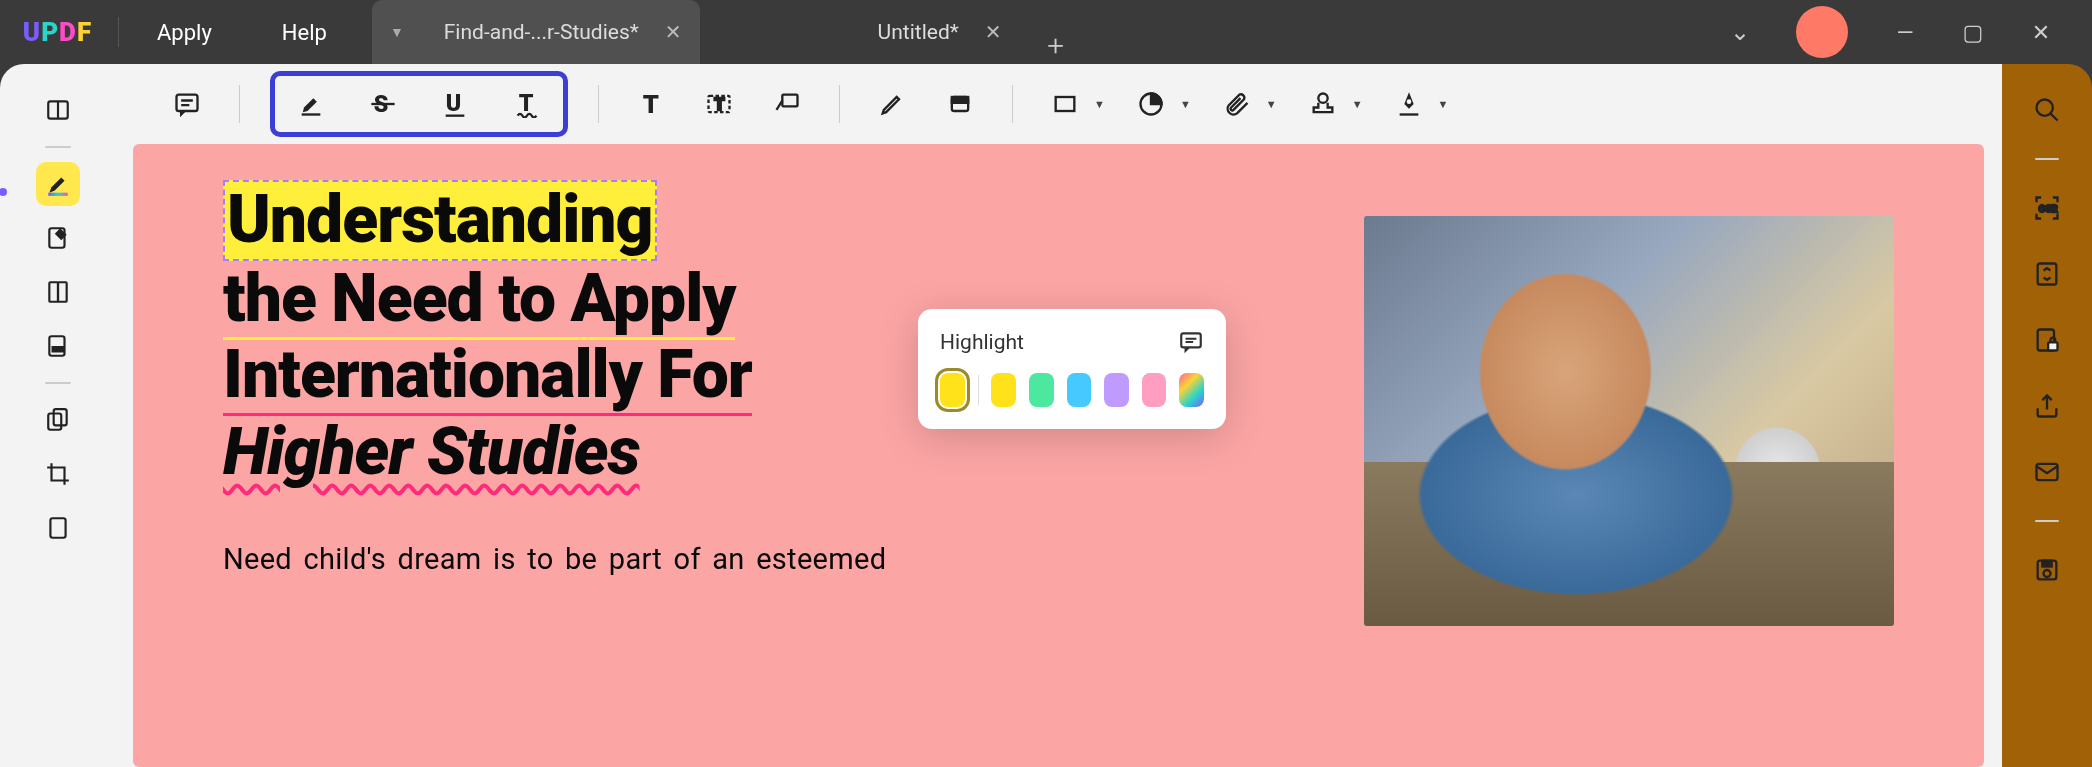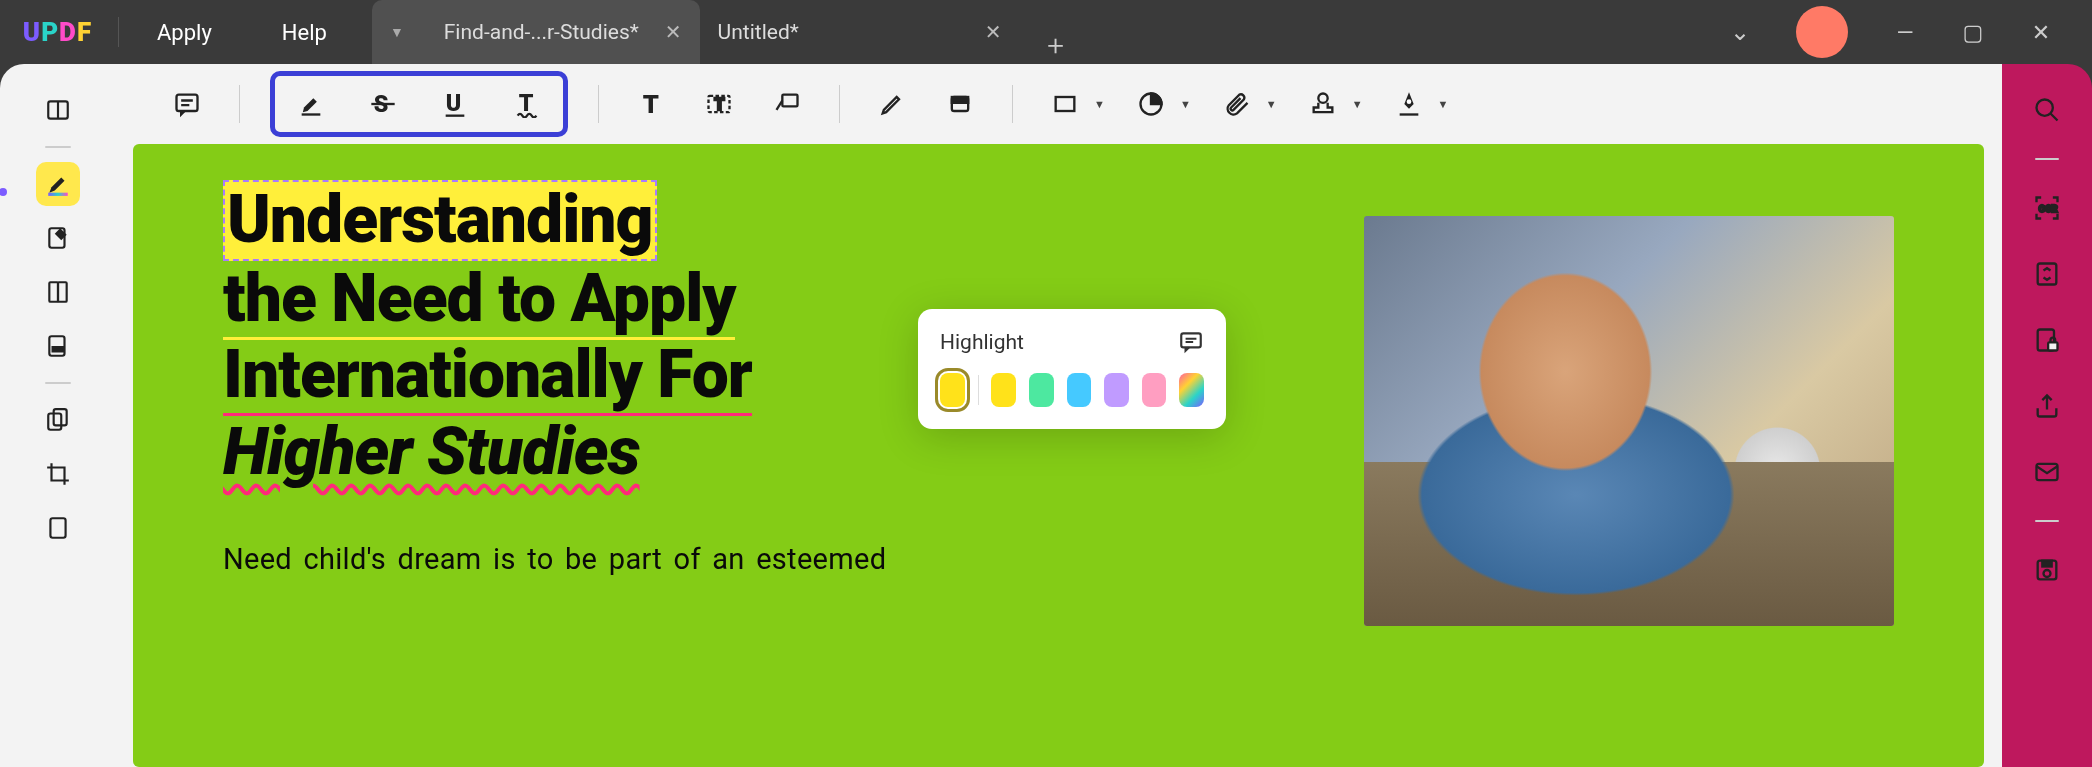--- a/index.html
+++ b/index.html
@@ -7,21 +7,21 @@
 
 .titlebar { height:64px; background:#3a3a3a; display:flex; align-items:center; }
 .logo { width:115px; display:flex; align-items:center; justify-content:center; font-weight:900; font-size:26px; letter-spacing:1px; }
 .logo span:nth-child(1){color:#7c5cff;} .logo span:nth-child(2){color:#2ad4c9;} .logo span:nth-child(3){color:#ff4bc8;} .logo span:nth-child(4){color:#ffd233;}
 .vdiv { width:1px; height:30px; background:#555; margin:0 3px; }
 .menu-item { color:#fff; font-size:22px; padding:0 35px; cursor:pointer; }
 .tabs { display:flex; height:64px; align-items:flex-end; margin-left:10px; }
 .tab { height:64px; display:flex; align-items:center; padding:0 18px; position:relative; min-width:320px; }
 .tab.active { background:#505050; border-radius:10px 10px 0 0; }
 .tab-caret { color:#aaa; font-size:14px; margin-right:40px; }
-.tab-title { color:#ddd; font-size:21px; flex:1; text-align:left; white-space:nowrap; overflow:hidden; }
+.tab-title { color:#ddd; font-size:21px; flex:1; text-align:right; white-space:nowrap; overflow:hidden; }
 .tab-close { color:#bbb; font-size:20px; margin-left:26px; cursor:pointer; }
 .tab-add { color:#ccc; font-size:28px; padding:0 22px; cursor:pointer; }
 .winctrl { margin-left:auto; display:flex; align-items:center; gap:46px; padding-right:40px; }
 .winctrl .chev { color:#ccc; font-size:24px; }
 .acct { width:52px; height:52px; border-radius:50%; background:#ff7a66; }
 .winbtn { color:#ccc; font-size:22px; cursor:pointer; width:22px; text-align:center; }
 
 .workspace { position:absolute; top:64px; left:0; right:0; bottom:0; display:flex; }
 .left-rail { width:115px; background:#f3f3f3; border-radius:24px 0 0 0; padding-top:24px; display:flex; flex-direction:column; align-items:center; gap:10px; position:relative; }
 .left-rail::before { content:""; position:absolute; left:-1px; top:124px; width:8px; height:8px; background:#7c5cff; border-radius:50%; }
@@ -31,21 +31,21 @@
 .rail-ico { width:26px; height:26px; }
 
 .center { flex:1; background:#f3f3f3; display:flex; flex-direction:column; }
 .toolbar { height:80px; background:#f3f3f3; display:flex; align-items:center; padding:0 50px; gap:24px; }
 .tb-sep { width:1px; height:38px; background:#ccc; margin:0 6px; }
 .tb-btn { width:44px; height:44px; display:flex; align-items:center; justify-content:center; cursor:pointer; border-radius:6px; }
 .tb-group-hl { border:5px solid #3b3fd6; border-radius:10px; padding:6px 14px; display:flex; gap:28px; align-items:center; }
 .tb-caret { font-size:11px; color:#444; margin-left:-17px; }
 .ico { width:28px; height:28px; }
 
-.page-area { flex:1; background:#84cc16; margin:0 18px; border-radius:6px; padding:36px 90px 0 90px; position:relative; overflow:hidden; }
+.page-area { flex:1; background:#fca5a5; margin:0 18px; border-radius:6px; padding:36px 90px 0 90px; position:relative; overflow:hidden; }
 .doc-row { display:flex; gap:60px; }
 .doc-text { flex:1; }
 h1 { font-size:66px; font-weight:900; line-height:1.16; letter-spacing:-1px; color:#0a0a0a; }
 .hl-word { background:#ffef3a; border:2px dashed #a97cff; padding:0 2px; display:inline-block; }
 .line2 { border-bottom:3px solid #ffef3a; display:inline;margin-top:48px; }
 .line3 { border-bottom:3px solid #ff2a7a; display:inline; }
 .squiggle { text-decoration:underline wavy #ff2a7a; text-decoration-thickness:4px; text-underline-offset:10px;font-style:italic; }
 .body-text { font-size:29px; margin-top:52px; color:#0a0a0a; letter-spacing:0.3px; word-spacing:4px; }
 .doc-img { width:530px; height:410px; background:linear-gradient(135deg,#6b7a8f 0%,#98a8bf 35%,#d9c9a3 65%,#b89f7a 100%); border-radius:3px; position:relative; overflow:hidden; margin-top:36px; }
 .doc-img::before{content:"";position:absolute;inset:0;background:
@@ -56,21 +56,21 @@
 }
 
 .popup { position:absolute; top:165px; left:785px; width:308px; background:#fff; border-radius:14px; box-shadow:0 8px 40px rgba(0,0,0,.18); padding:20px 22px 22px; }
 .popup-head { display:flex; justify-content:space-between; align-items:center; margin-bottom:18px; }
 .popup-title { font-size:21px; color:#333; }
 .swatches { display:flex; gap:13px; align-items:center; }
 .sw { width:34px; height:34px; border-radius:8px; cursor:pointer; }
 .sw.sel { outline:3px solid #9a8a2a; outline-offset:2px; }
 .sw-div { width:1px; height:30px; background:#ddd; }
 
-.right-rail { width:90px; background:#be185d; border-radius:0 24px 0 0; padding-top:28px; display:flex; flex-direction:column; align-items:center; gap:30px; }
+.right-rail { width:90px; background:#a16207; border-radius:0 24px 0 0; padding-top:28px; display:flex; flex-direction:column; align-items:center; gap:30px; }
 .rr-sep { width:24px; height:2px; background:#ccc; border-radius:2px; }
 .rr-btn { width:36px; height:36px; display:flex; align-items:center; justify-content:center; cursor:pointer; }
 
 svg { display:block; }
 </style>
 </head>
 <body>
 
 <div class="titlebar">
   <div class="logo">

